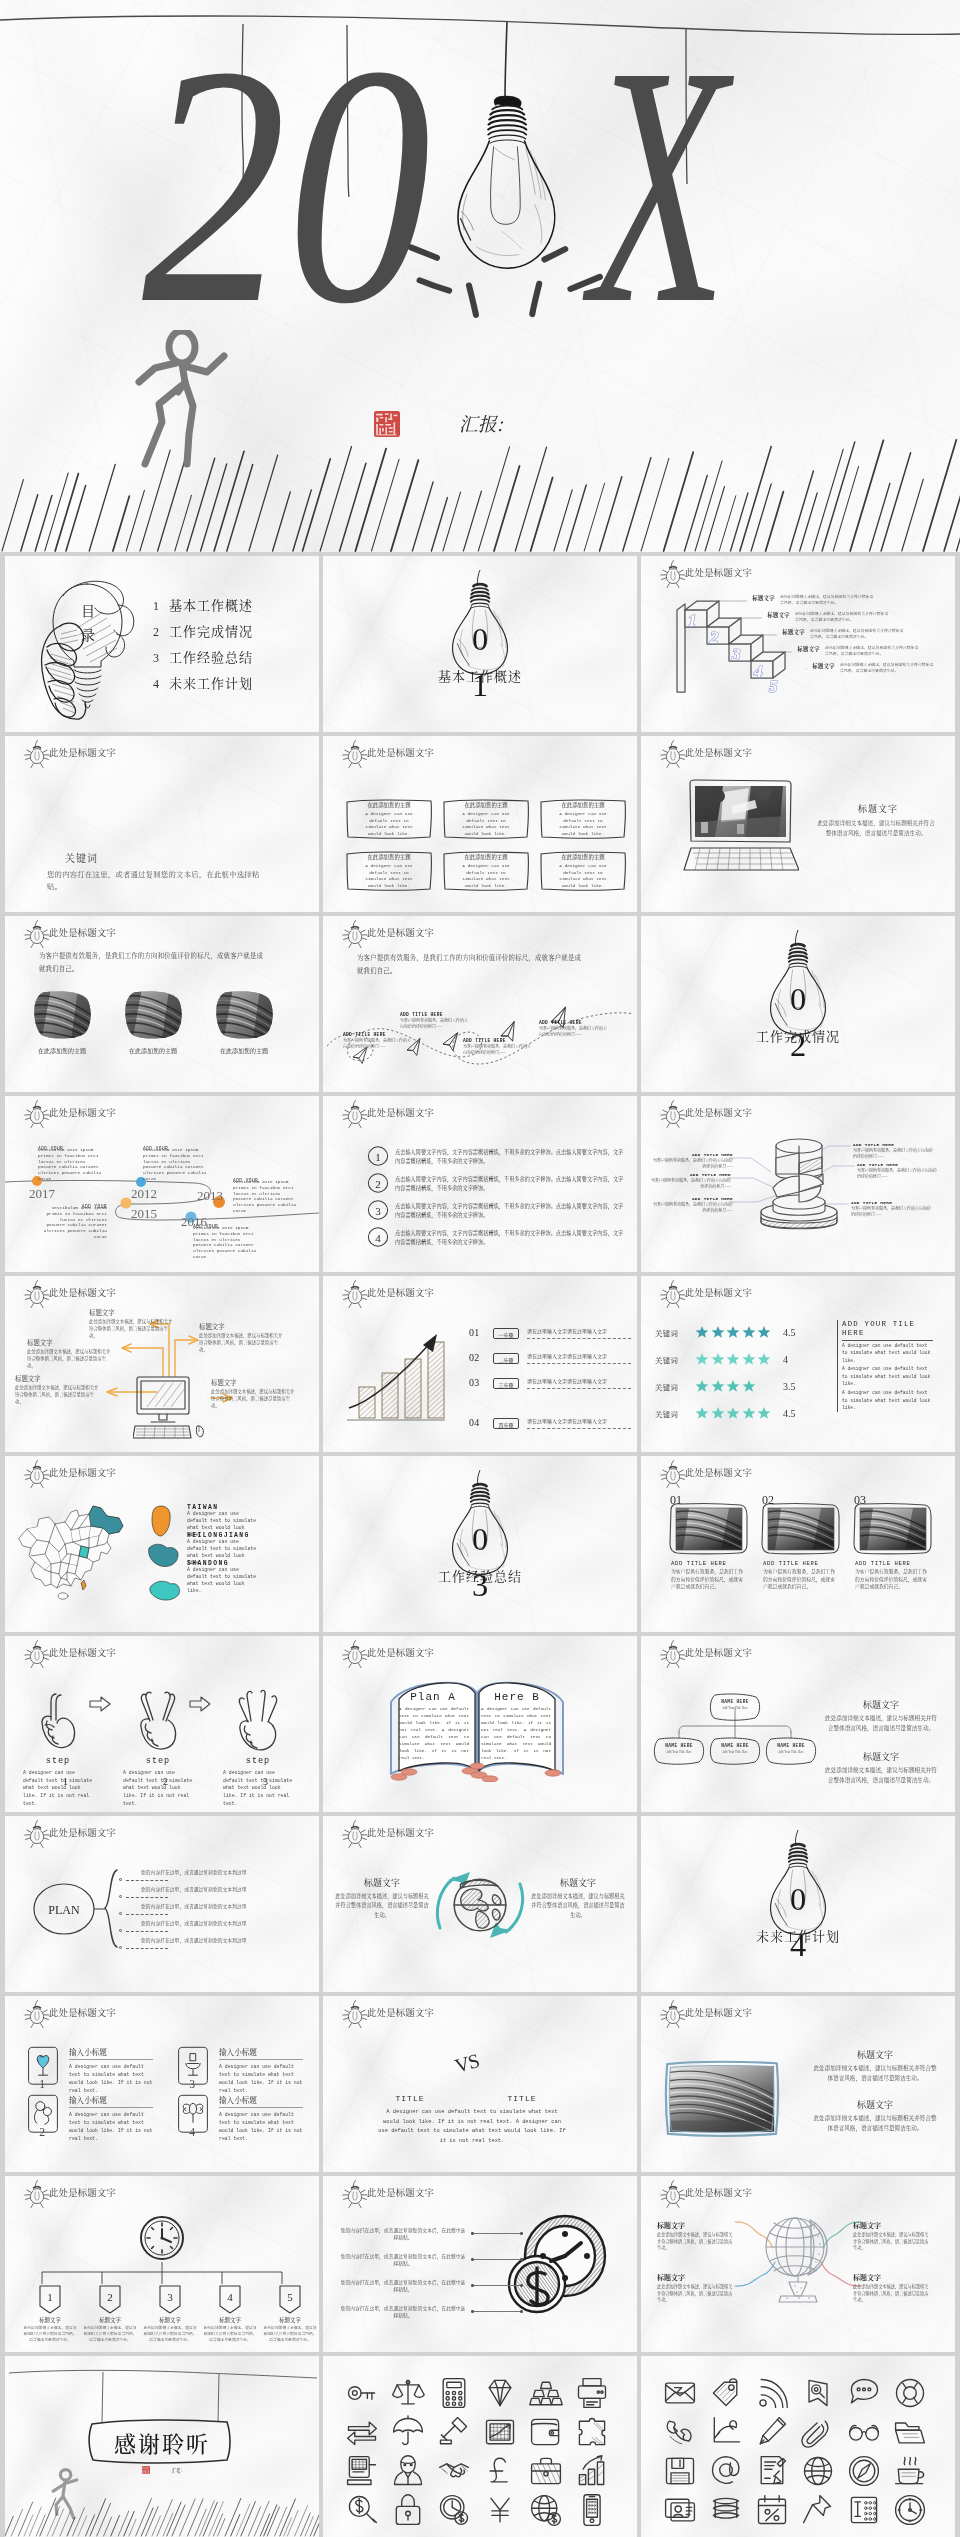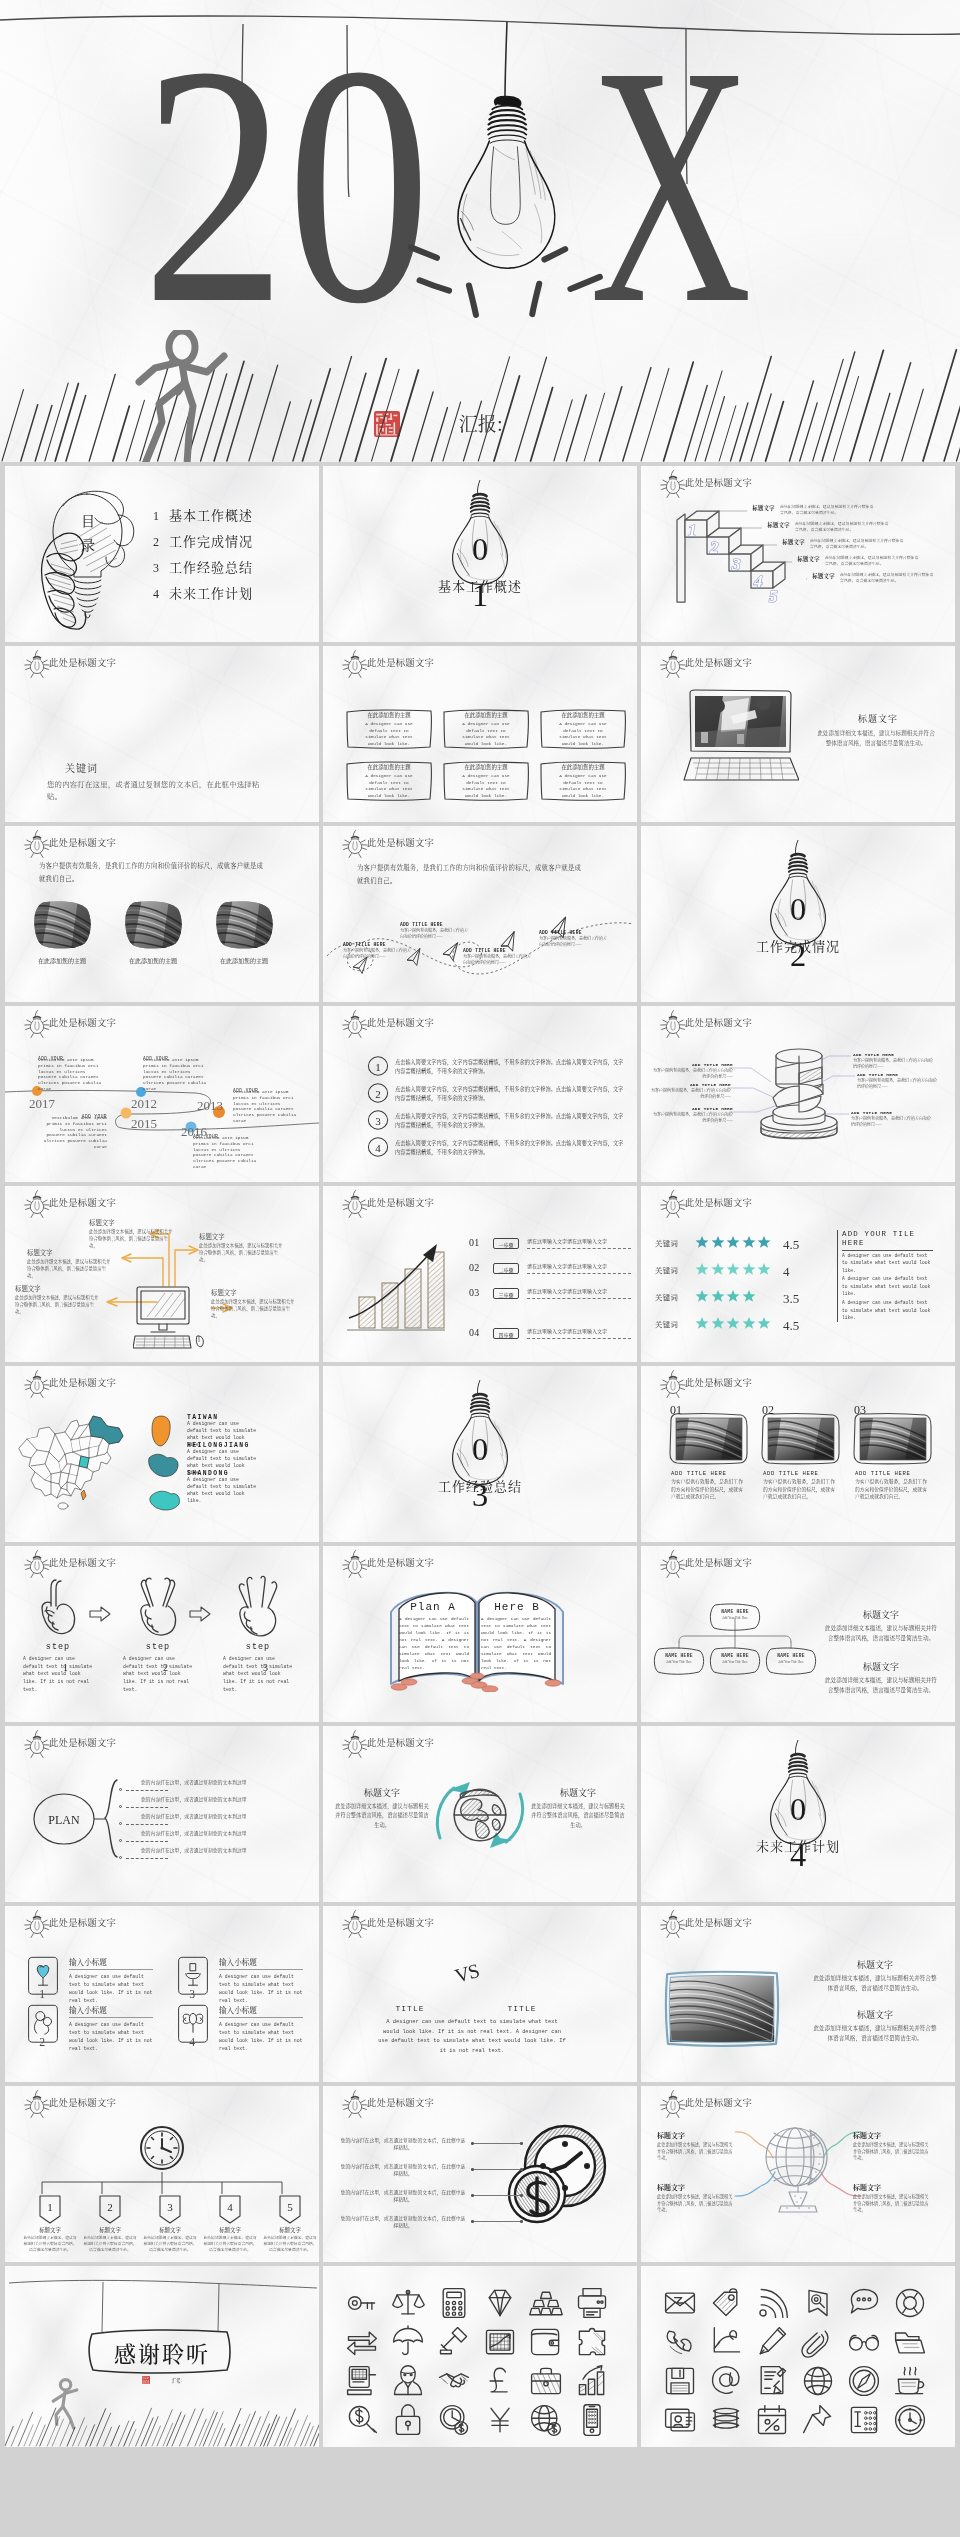--- a/index.html
+++ b/index.html
@@ -29,21 +29,21 @@
 .paper .crz{position:absolute;inset:-14%;z-index:1;pointer-events:none;opacity:.55;
  transform:rotate(-3deg);
  background:
   repeating-linear-gradient(31deg, rgba(255,255,255,0) 0 23px, rgba(255,255,255,.34) 23px 25px, rgba(255,255,255,0) 25px 57px, rgba(176,178,184,.09) 57px 59px, rgba(255,255,255,0) 59px 107px),
   repeating-linear-gradient(-59deg, rgba(255,255,255,0) 0 29px, rgba(255,255,255,.26) 29px 31px, rgba(255,255,255,0) 31px 71px, rgba(176,178,184,.075) 71px 73px, rgba(255,255,255,0) 73px 131px),
   repeating-linear-gradient(83deg, rgba(255,255,255,0) 0 41px, rgba(255,255,255,.18) 41px 43px, rgba(255,255,255,0) 43px 88px, rgba(178,180,186,.06) 88px 90px, rgba(255,255,255,0) 90px 163px);}
 .paper > *{position:relative;z-index:2;}
 .crease{position:absolute;inset:0;z-index:1;pointer-events:none;}
 
 
-.hero{height:462px;width:960px;position:relative;}
+.hero{height:552px;width:960px;position:relative;font-style:italic;}
 .hero-year{position:absolute;left:0;top:14px;width:960px;height:300px;
  font-family:"Liberation Serif",serif;font-size:342px;line-height:1;color:#4b4b4b;font-weight:400;}
 .hero-year .nch{position:absolute;left:142px;top:0;display:block;transform:scaleX(.845);transform-origin:left top;}
 .hero-year .xch{position:absolute;left:590px;top:0;display:block;transform:scaleX(.655);transform-origin:left top;}
 .hero-title{position:absolute;left:216px;top:340px;text-align:left;
  font-size:39px;line-height:1;color:#2b2b2b;letter-spacing:0px;white-space:nowrap;}
 .hero-sub{position:absolute;left:374px;top:410px;font-size:19px;line-height:26px;color:#2e2e2e;letter-spacing:0;white-space:nowrap;}
 .seal{display:inline-block;width:26px;height:26px;vertical-align:-6px;margin-right:54px;}
 
 
@@ -137,39 +137,39 @@
 .bc-n{position:absolute;left:0;top:1px;font-family:"Liberation Serif",serif;font-size:10px;color:#2b2b2b;letter-spacing:.3px;}
 .bc-tag{position:absolute;left:24px;top:2px;width:26px;height:11px;line-height:11px;text-align:center;border:1px solid #444;border-radius:2px;font-size:5px;color:#2b2b2b;}
 .bc-tx{position:absolute;left:58px;top:1px;font-size:5px;color:#3d3d3d;}
 .bc-ln{position:absolute;left:58px;top:12px;width:104px;border-top:1px dashed #777;}
 
 
 .sr-r{position:absolute;left:14px;width:210px;height:18px;}
 .sr-k{position:absolute;left:0;top:3px;font-size:7.4px;color:#2e2e2e;letter-spacing:.4px;}
 .sr-s{position:absolute;left:40px;top:1px;}
 .star{width:14px;height:14px;display:inline-block;margin-right:1.5px;}
-.sr-v{position:absolute;left:128px;top:3px;font-family:"Liberation Serif",serif;font-size:13px;color:#3a3a3a;}
+.sr-v{position:absolute;left:128px;top:3px;font-family:"Liberation Serif",serif;font-size:10px;color:#3a3a3a;}
 .sr-p{position:absolute;left:196px;top:44px;width:96px;border-left:1.2px solid #4a4a4a;padding-left:4px;}
 .sr-pt{font-size:7.4px;letter-spacing:1.2px;color:#2b2b2b;border-bottom:1px solid #555;padding-bottom:1px;line-height:1.25;}
 .sr-pb{font-size:4.6px;line-height:1.65;color:#4a4a4a;margin-top:1px;}
 
 
 .mp-r{position:absolute;width:118px;height:30px;}
 .mp-n{font-size:6.4px;font-weight:bold;color:#1f1f1f;letter-spacing:1.4px;}
 .mp-d{font-size:4.8px;line-height:1.45;color:#4a4a4a;width:74px;}
 
 
 .pn{position:absolute;top:46px;width:82px;}
 .pn-n{position:absolute;left:3px;top:-9px;font-family:"Liberation Serif",serif;font-size:12px;color:#2e2e2e;z-index:3;background:transparent;}
 .pn-i{width:82px;height:54px;display:block;}
 .pn-t{margin-top:4px;margin-left:4px;font-size:5.6px;color:#2b2b2b;letter-spacing:.6px;}
 .pn-b{font-size:4.8px;line-height:1.6;color:#4a4a4a;margin-left:4px;width:72px;}
 
 
-.stp{position:absolute;top:28px;width:70px;}
+.stp{position:absolute;top:52px;width:70px;}
 .stp-i{width:48px;height:66px;display:block;margin:0 auto;}
 .stp-h{text-align:center;font-size:8.5px;color:#2b2b2b;margin-top:2px;letter-spacing:1px;}
 .stp-n{position:absolute;left:40px;top:88px;font-family:"Liberation Serif",serif;font-size:10px;color:#2b2b2b;}
 .stp-b{font-size:4.8px;line-height:1.6;color:#4a4a4a;margin-top:3px;}
 .stp-a{position:absolute;top:60px;width:22px;height:16px;}
 
 
 .bk-a{position:absolute;left:72px;width:76px;top:55px;text-align:center;font-size:11px;color:#1f1f1f;letter-spacing:1px;}
 .bk-b{position:absolute;left:156px;width:76px;top:55px;text-align:center;font-size:11px;color:#1f1f1f;letter-spacing:1px;}
 .bk-ta{position:absolute;left:76px;width:70px;top:70px;font-size:4.3px;line-height:1.62;color:#3c3c3c;text-align:justify;}

